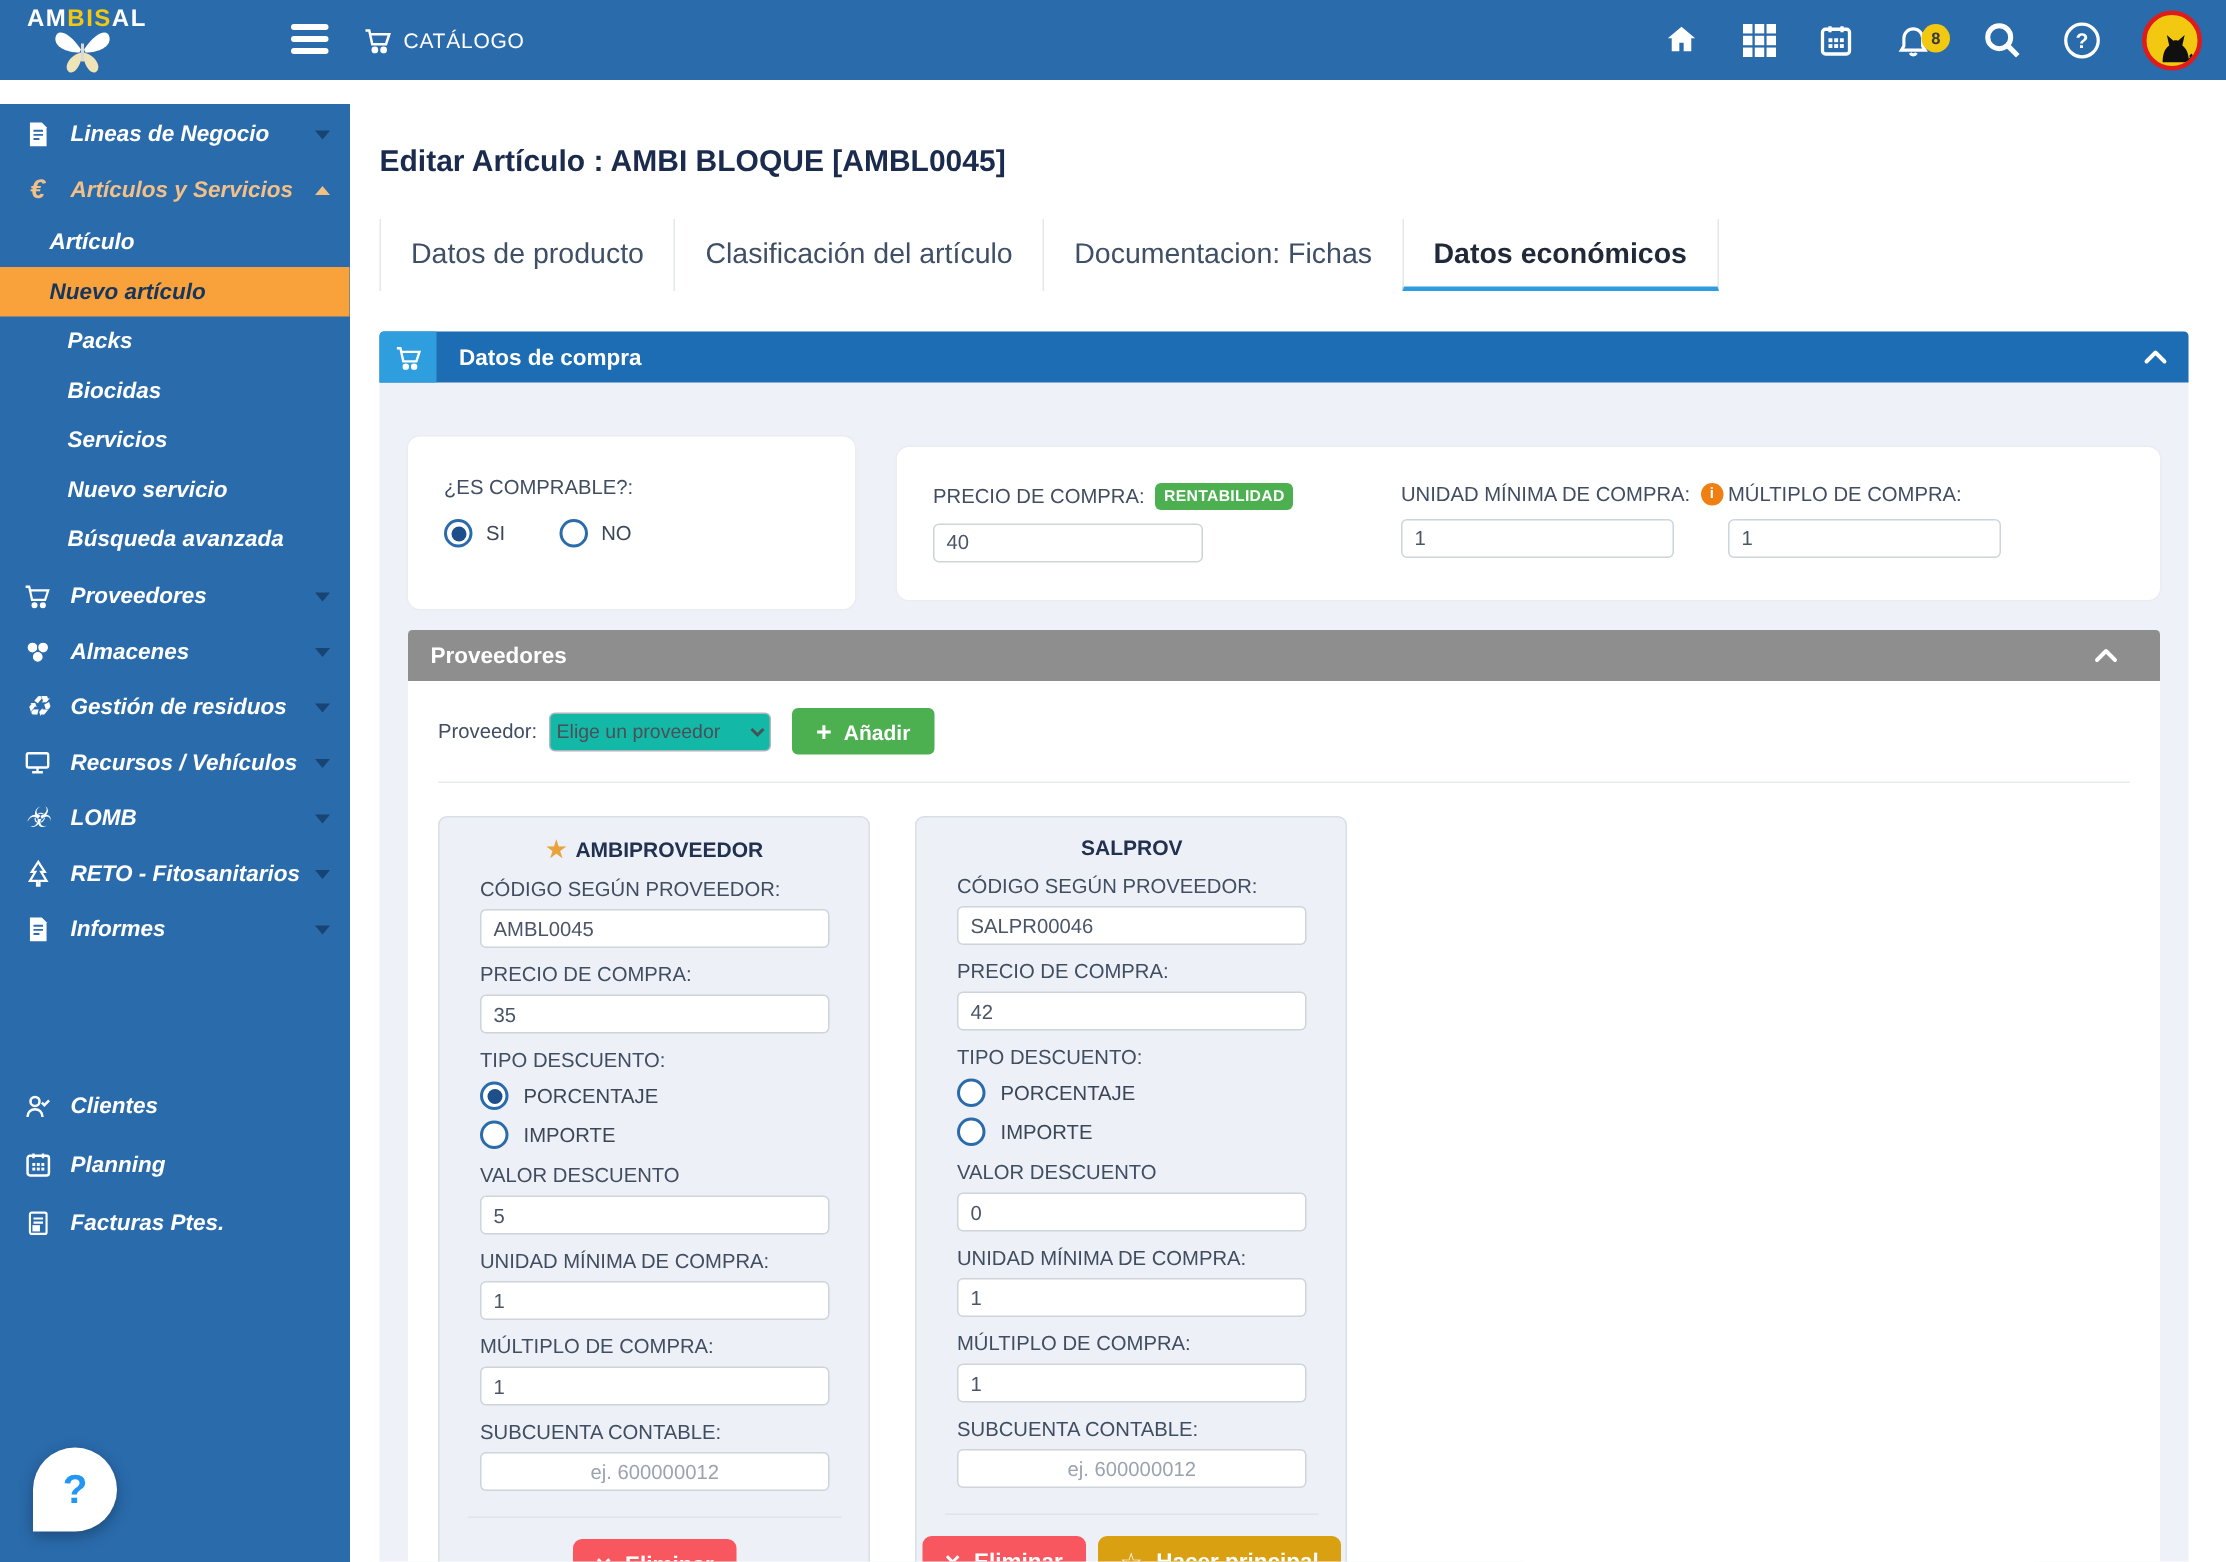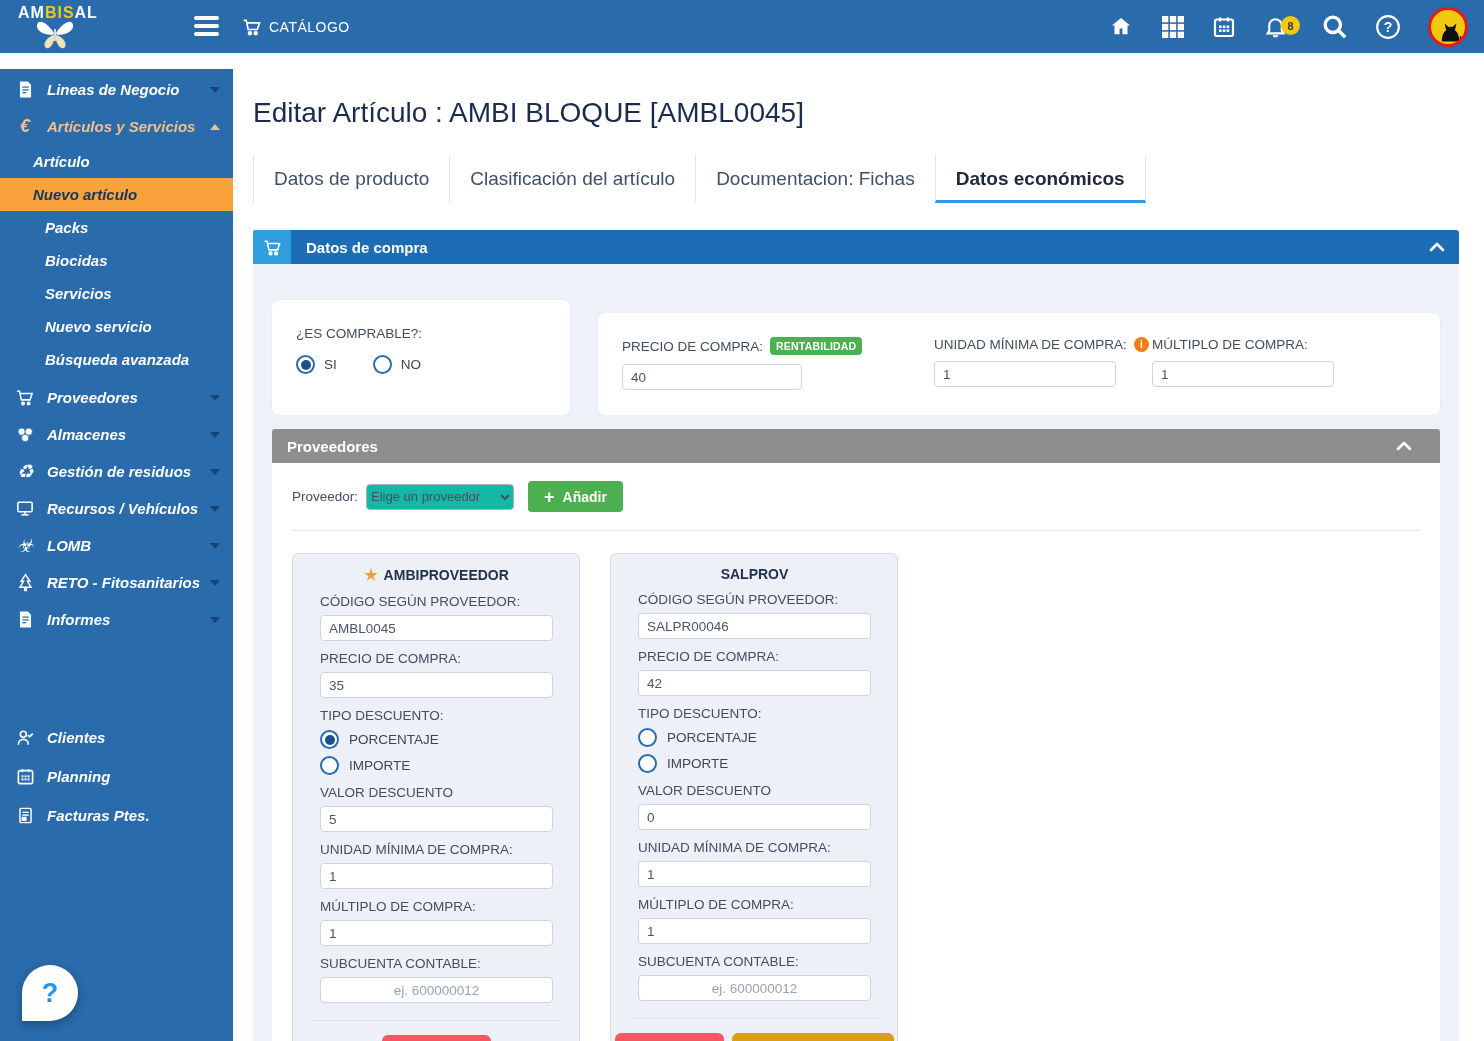--- a/index.html
+++ b/index.html
@@ -43,36 +43,36 @@
   .sb-footer .sb-item { height:39px; }
   .glyph { font-size:19px; line-height:1; color:#fff; font-weight:400; }
   .euro-glyph { font-size:18px; font-weight:700; }
   .help-bubble { position:fixed; left:22px; bottom:20px; width:56px; height:56px; background:#fff;
     border-radius:50% 50% 50% 0; box-shadow:0 3px 10px rgba(0,0,0,.3);
     display:flex; align-items:center; justify-content:center; font-size:27px; font-weight:700;
     color:#2196f3; cursor:pointer; z-index:30; }
 
   
   .main { margin-left:233px; margin-top:53px; padding:44px 25px 0 20px; }
-  .page-title { font-size:28px; font-weight:400; color:#1b2b4d; margin:0 0 26px 0; }
+  .page-title { font-size:20px; font-weight:700; color:#1b2b4d; margin:0 0 26px 0; }
   .tabs { display:flex; }
   .tab { padding:13px 20px; font-size:19px; color:#3f4f66; border-left:1px solid #e4e7eb; cursor:pointer; }
   .tab:last-child { border-right:1px solid #e4e7eb; }
   .tab.active { font-weight:700; color:#1f2937; border-bottom:3px solid #2e9ce2; padding-bottom:10px; }
 
   .panel { margin-top:27px; width:1206px; background:#eef2f8; border-radius:4px 4px 0 0; padding-bottom:20px; }
   .panel-head { height:34px; background:#1d6db5; display:flex; align-items:center;
     border-radius:3px 3px 0 0; color:#fff; }
   .icon-box { width:38px; height:34px; background:#2f9ede; border-radius:3px 0 0 0;
     display:flex; align-items:center; justify-content:center; }
   .head-title { margin-left:15px; font-size:15px; font-weight:700; }
   .head-chev { margin-left:auto; margin-right:14px; cursor:pointer; display:flex; }
   .panel-body { padding:36px 19px 0; }
 
-  .row1 { display:flex; gap:28px; align-items:flex-end; margin-bottom:14px; }
+  .row1 { display:flex; gap:28px; align-items:center; margin-bottom:14px; }
   .white-box { background:#fff; border-radius:8px; box-shadow:0 0 0 1px #e9edf2; }
   .box-comprable { width:298px; height:115px; padding:26px 0 0 24px; }
   .box-price { flex:1; height:102px; padding:24px 0 0 24px; display:flex; }
   .f-label { font-size:13.5px; color:#414e61; display:flex; align-items:center; gap:7px; margin-bottom:9px; white-space:nowrap; }
   .inp { height:26px; border:1px solid #ced4da; border-radius:4px; padding:0 8px;
     font-size:13.5px; color:#4a5568; font-family:"Liberation Sans",sans-serif; background:#fff; }
   .fg1 { width:312px; } .fg2 { width:218px; }
   .fg1 .inp { width:180px; } .fg2 .inp, .fg3 .inp { width:182px; }
   .badge-green { background:#4caf50; color:#fff; font-size:10.5px; font-weight:700;
     border-radius:4px; padding:3px 6px; letter-spacing:0.2px; }

